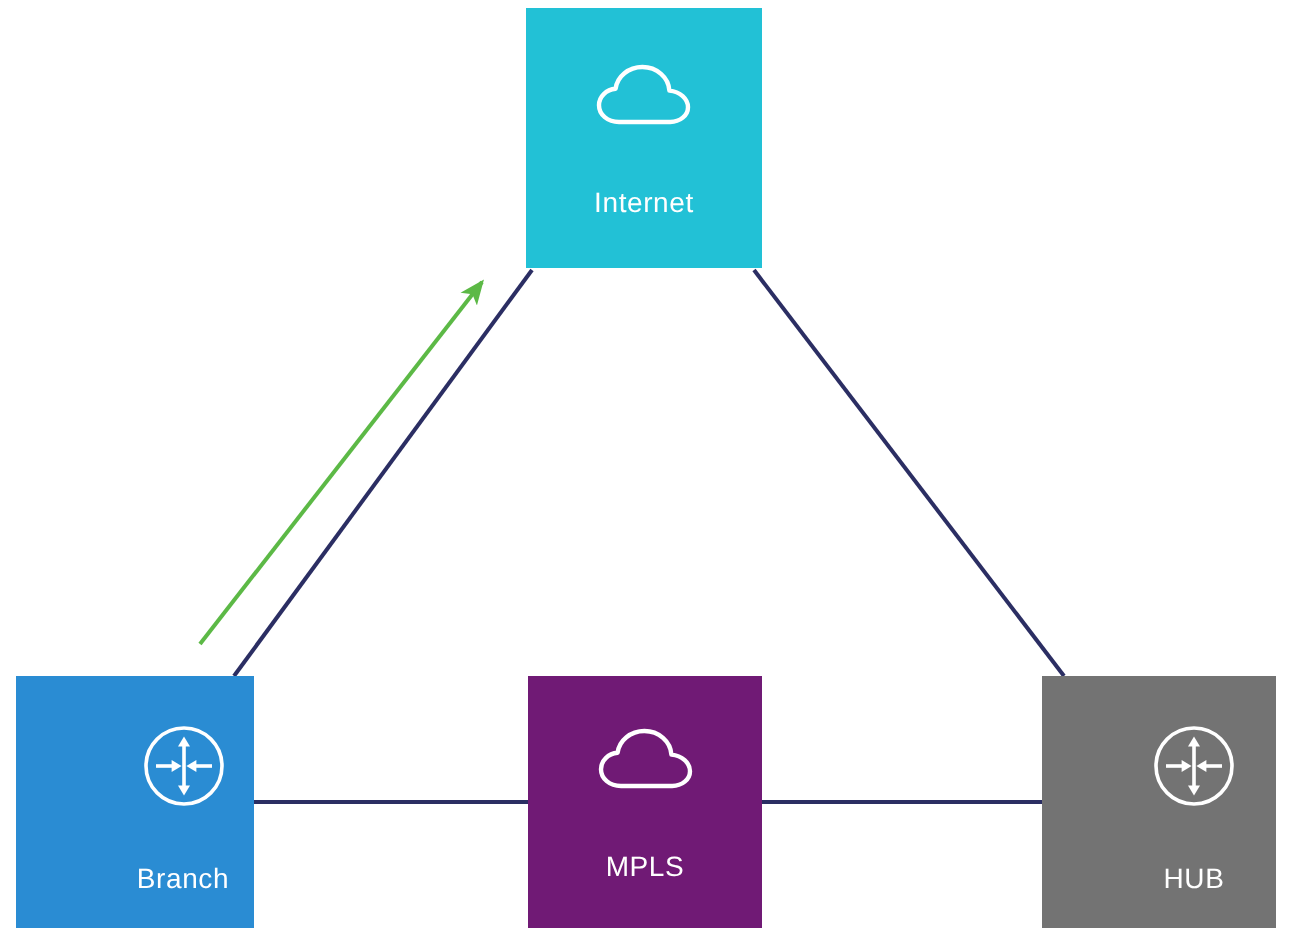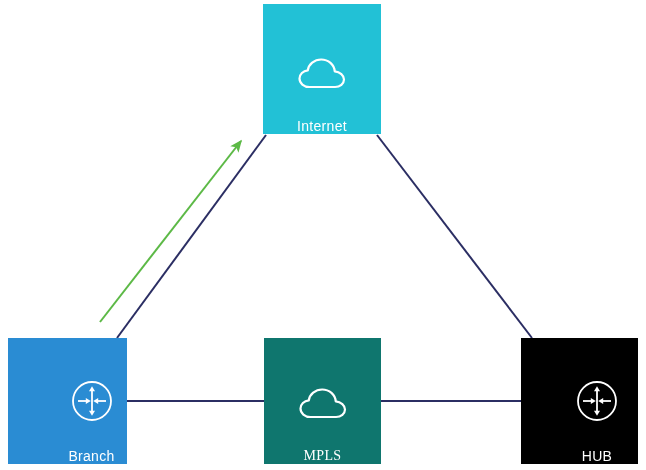--- a/index.html
+++ b/index.html
@@ -28,21 +28,21 @@
     width: 646px;
     height: 470px;
     overflow: visible;
   }
   .node {
     position: absolute;
     box-sizing: border-box;
     display: flex;
     flex-direction: column;
     align-items: center;
-    justify-content: flex-end;
+    justify-content: flex-start;
     color: #ffffff;
   }
   .node-icon {
     display: block;
   }
   .node-label {
     font-size: 14px;
     line-height: 16px;
     letter-spacing: 0.3px;
     color: #ffffff;
@@ -98,32 +98,32 @@
         <line x1="7" y1="21" x2="17.5" y2="21" stroke="#ffffff" stroke-width="1.8"></line>
         <path d="M19.8,21 L14.8,24 L14.8,18 Z" fill="#ffffff"></path>
 
         <line x1="35" y1="21" x2="24.5" y2="21" stroke="#ffffff" stroke-width="1.8"></line>
         <path d="M22.2,21 L27.2,18 L27.2,24 Z" fill="#ffffff"></path>
       </svg>
     </div>
     <div class="node-label" style="margin-top:22px;">Branch</div>
   </div>
 
-  <div class="node" style="left:264px; top:338px; width:117px; height:126px; background:#0f766e;font-family:Liberation Serif, serif;">
+  <div class="node" style="left:264px; top:338px; width:117px; height:126px; background:#701a75;">
     <div class="node-icon" style="margin-top:24px;">
       <svg width="50" height="34" viewBox="0 0 50 34" xmlns="http://www.w3.org/2000/svg">
         <path d="M12.5,31 C6.8,31 2.5,27.3 2.5,22.6 C2.5,18.3 6.1,14.8 10.8,14.4
                  C11.6,8.2 17.3,3.5 24.2,3.5 C31.4,3.5 37.3,8.7 37.7,15.3
                  C43.0,15.8 47,19.4 47,23.6 C47,27.7 43.0,31 38.1,31 Z" fill="none" stroke="#ffffff" stroke-width="2.2" stroke-linejoin="round" stroke-linecap="round"></path>
       </svg>
     </div>
     <div class="node-label" style="margin-top:24px;">MPLS</div>
   </div>
 
-  <div class="node" style="left:521px; top:338px; width:117px; height:126px; background:#000000;padding-left:35px;">
+  <div class="node" style="left:521px; top:338px; width:117px; height:126px; background:#737373;padding-left:35px;">
     <div class="node-icon" style="margin-top:24px;">
       <svg width="42" height="42" viewBox="0 0 42 42" xmlns="http://www.w3.org/2000/svg">
         <circle cx="21" cy="21" r="19" fill="none" stroke="#ffffff" stroke-width="1.8"></circle>
         <line x1="21" y1="21" x2="21" y2="8.5" stroke="#ffffff" stroke-width="1.8"></line>
         <path d="M21,6.2 L24,11.2 L18,11.2 Z" fill="#ffffff"></path>
         <line x1="21" y1="21" x2="21" y2="33.5" stroke="#ffffff" stroke-width="1.8"></line>
         <path d="M21,35.8 L18,30.8 L24,30.8 Z" fill="#ffffff"></path>
         <line x1="7" y1="21" x2="17.5" y2="21" stroke="#ffffff" stroke-width="1.8"></line>
         <path d="M19.8,21 L14.8,24 L14.8,18 Z" fill="#ffffff"></path>
         <line x1="35" y1="21" x2="24.5" y2="21" stroke="#ffffff" stroke-width="1.8"></line>

